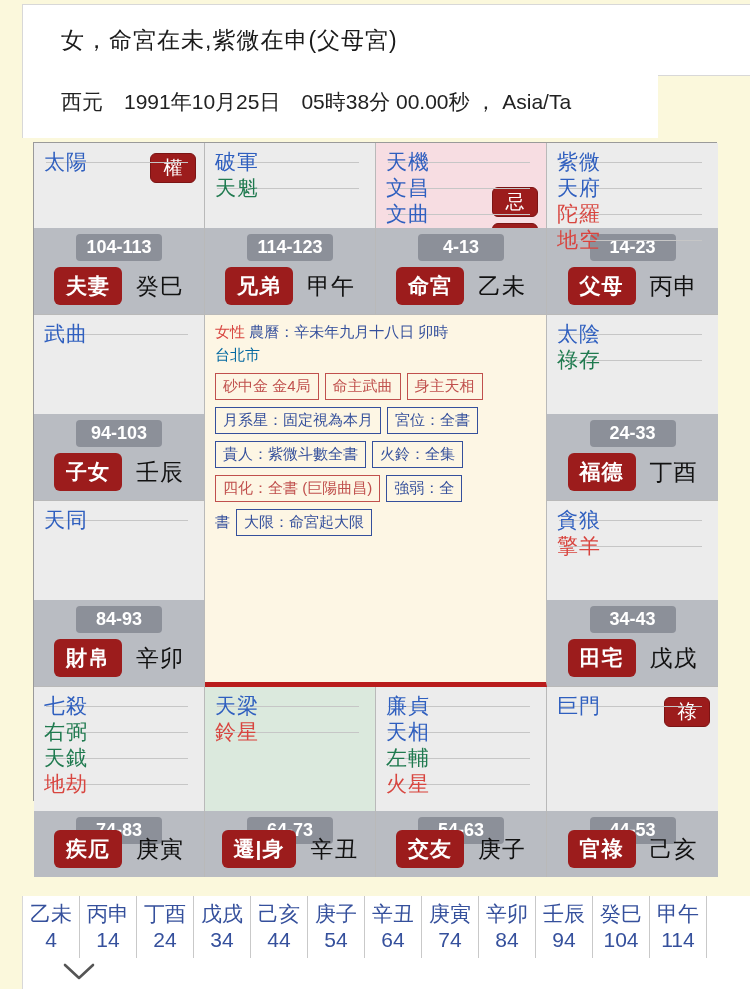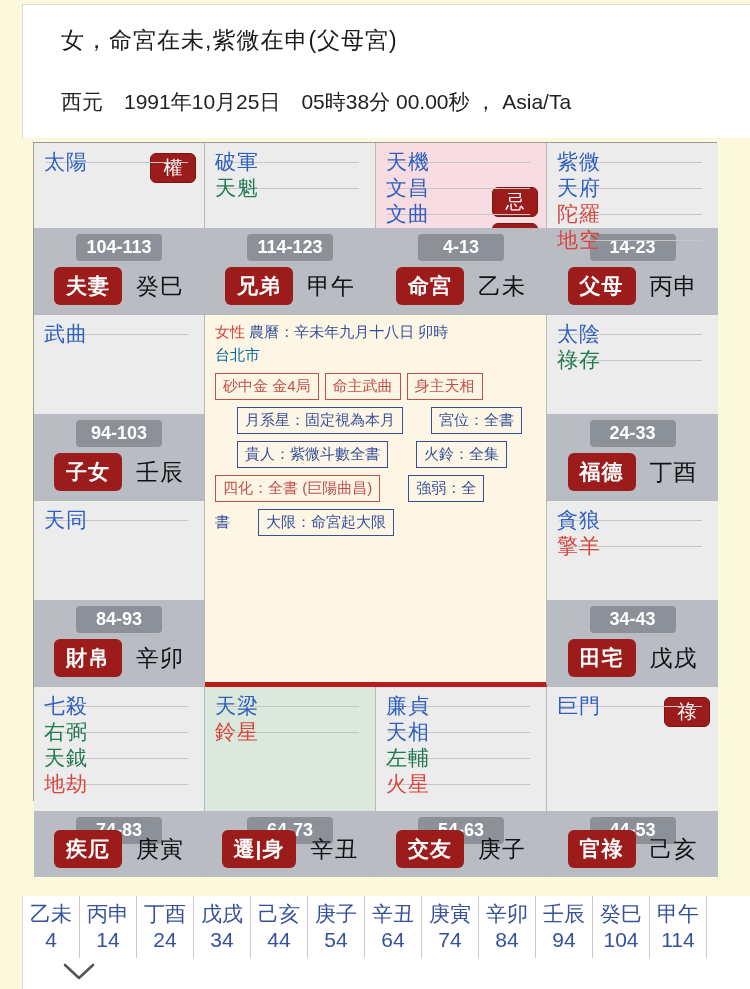--- a/index.html
+++ b/index.html
@@ -15,21 +15,21 @@
   
   .titlebar {
     position: absolute; left: 22px; top: 4px; width: 728px; height: 72px;
     background: #ffffff; border: 1px solid #d8d8d8; border-right: none;
     display: flex; align-items: center;
   }
   .titlebar .t {
     font-size: 23px; color: #1a1a1a; padding-left: 38px; letter-spacing: 1px;
   }
   .dateline {
-    position: absolute; left: 22px; top: 66px; width: 728px; height: 72px;
+    position: absolute; left: 22px; top: 66px; width: 636px; height: 72px;
     background: #ffffff; border-left: 1px solid #d8d8d8;
     display: flex; align-items: center; overflow: hidden;
   }
   .dateline .d {
     font-size: 21px; color: #222; padding-left: 38px; white-space: nowrap;
   }
 
   
   .grid {
     position: absolute; left: 33px; top: 142px;
@@ -100,21 +100,21 @@
     padding: 8px 10px; position: relative;
   }
   .c-line1 { font-size: 15px; color: #d8453f; margin-bottom: 4px; }
   .c-line1 .small { color: #35509c; }
   .c-line2 { font-size: 15px; color: #0369a1; margin-bottom: 8px; }
   .boxrow { display: flex; flex-wrap: wrap; gap: 6px; margin-bottom: 7px; align-items: center; }
   .box {
     border: 1px solid #c0504d; color: #c0504d; font-size: 15px;
     padding: 3px 7px; white-space: nowrap; background: transparent;
   }
-  .box.blue { border-color: #35509c; color: #35509c; margin-left: 22px; }
+  .box.blue { border-color: #35509c; color: #35509c; }
   .plain { font-size: 15px; color: #35509c; }
 
   
   .footer {
     position: absolute; left: 22px; top: 896px; width: 728px; height: 62px;
     background: #ffffff; border-left: 1px solid #d8d8d8;
     display: flex; overflow: hidden;
   }
   .fcell {
     width: 57px; flex: 0 0 57px; border-right: 1px solid #c9c9c9;

